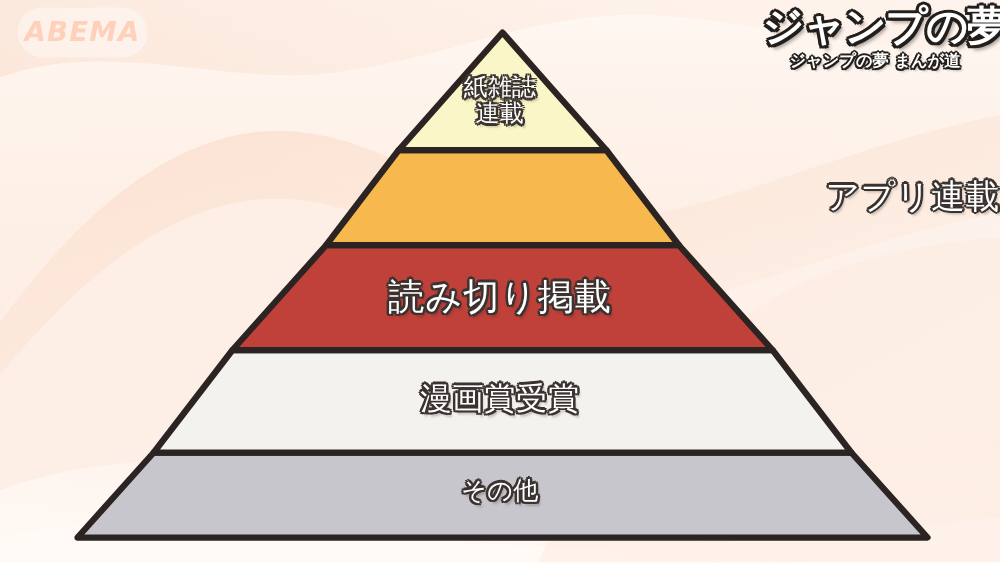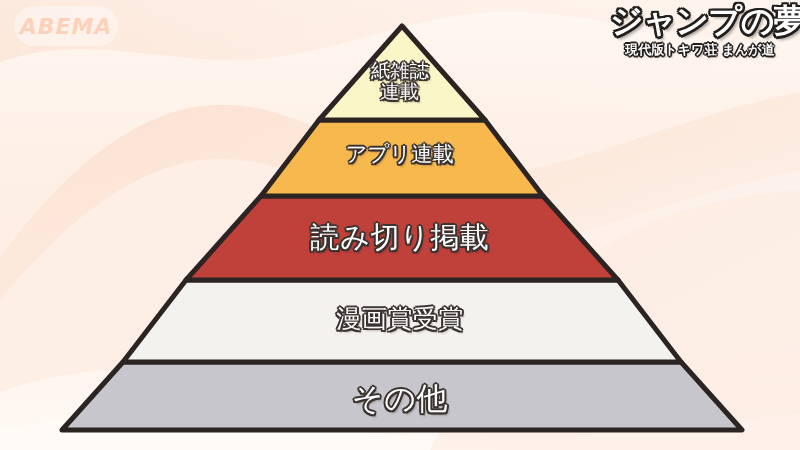--- a/index.html
+++ b/index.html
@@ -61,24 +61,24 @@
        0   -2px 0 #3a3330,
        1.5px 1.5px 0 #3a3330,
       -1.5px 1.5px 0 #3a3330,
        1.5px -1.5px 0 #3a3330,
       -1.5px -1.5px 0 #3a3330,
        2px 3px 2px rgba(60,45,40,0.35);
     pointer-events: none;
   }
 
   #tier-label-0 { top: 60px;  font-size: 19px; }
-  #tier-label-1 { top: 143px; font-size: 21px; }
+  #tier-label-1 { top: 143px; font-size: 27px; text-align: right; }
   #tier-label-2 { top: 222px; font-size: 29px; }
   #tier-label-3 { top: 305px; font-size: 25px; text-align: center; }
-  #tier-label-4 { top: 382px; font-size: 31px; }
+  #tier-label-4 { top: 382px; font-size: 20px; }
 
   
   #watermark {
     position: absolute;
     left: 14px;
     top: 6px;
     width: 104px;
     height: 40px;
     border-radius: 20px;
     background: rgba(255,255,255,0.40);
@@ -205,16 +205,16 @@
     <div class="tier-label" id="tier-label-1">アプリ連載</div>
     <div class="tier-label" id="tier-label-2">読み切り掲載</div>
     <div class="tier-label" id="tier-label-3">漫画賞受賞</div>
     <div class="tier-label" id="tier-label-4">その他</div>
   </div>
 
   <div id="watermark">ABEMA</div>
 
   <div id="show-logo">
     <div id="show-logo-main">ジャンプの夢</div>
-    <div id="show-logo-sub">現代版トキワ荘 まんが道</div>
+    <div id="show-logo-sub">ジャンプの夢 まんが道</div>
   </div>
 
 </div>
 
 </body></html>

